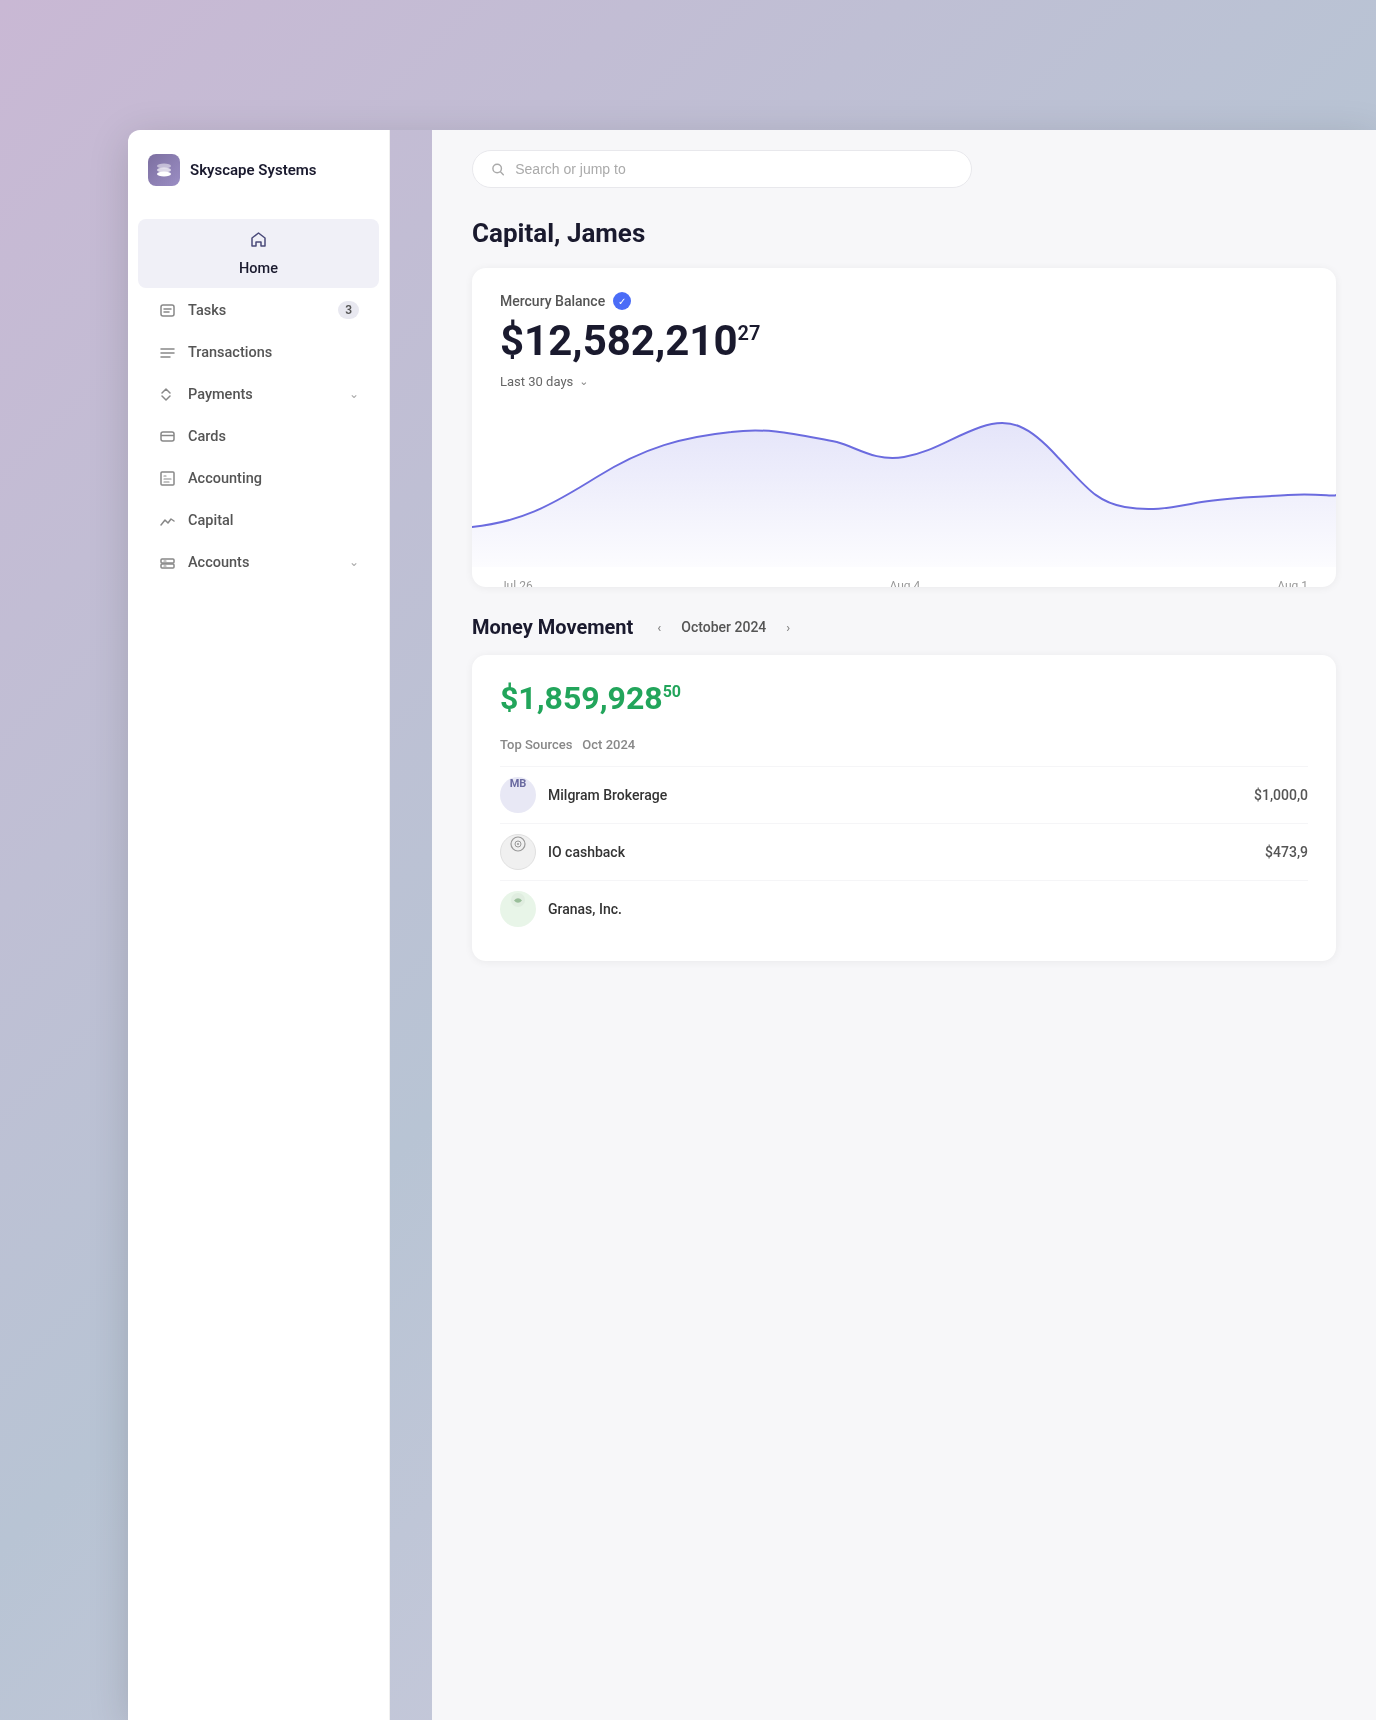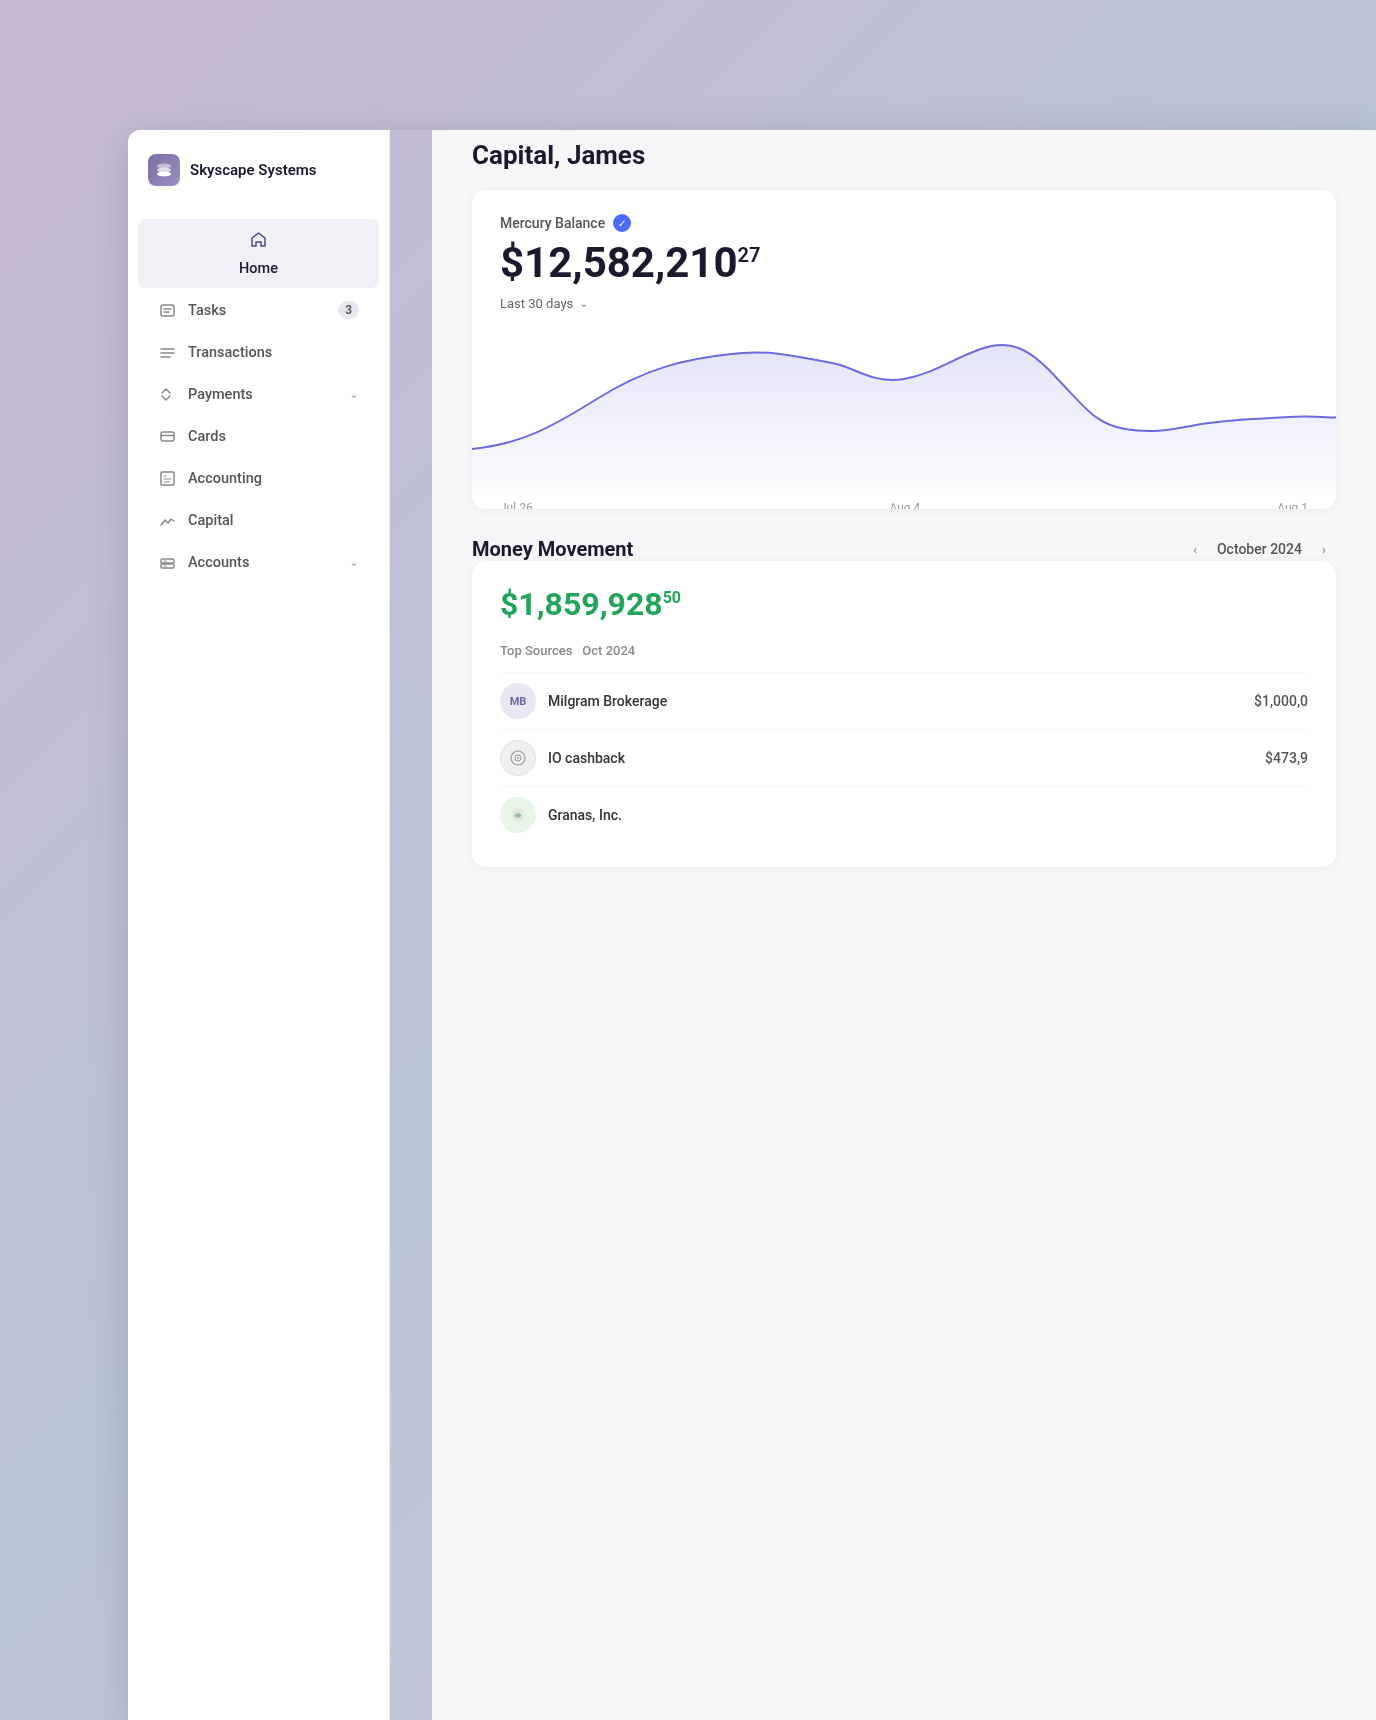--- a/index.html
+++ b/index.html
@@ -244,21 +244,21 @@
       padding: 8px 28px 16px 28px;
       font-size: 12px;
       color: #999;
     }
 
     
     .section-header {
       display: flex;
       align-items: center;
       gap: 14px;
-      justify-content: space-between;
+      margin-bottom: 16px;
     }
 
     .section-title {
       font-size: 20px;
       font-weight: 700;
       color: #1a1a2e;
     }
 
     .month-nav {
       display: flex;
@@ -324,21 +324,21 @@
       gap: 12px;
       padding: 10px 0;
       border-top: 1px solid #f5f5f7;
     }
 
     .source-avatar {
       width: 36px;
       height: 36px;
       border-radius: 50%;
       display: flex;
-      align-items: center;
+      align-items: flex-start;
       justify-content: center;
       font-size: 11px;
       font-weight: 700;
       flex-shrink: 0;
     }
 
     .source-avatar.mb {
       background: #e8e8f5;
       color: #6a6aa0;
     }
@@ -460,20 +460,29 @@
           <path d="M5 7h2M5 12h2" stroke="#888" stroke-width="1.2" stroke-linecap="round"></path>
         </svg>
       </span>
       <span>Accounts</span>
       <span class="nav-chevron">⌄</span>
     </div>
   </div>
 
   <div class="main-content">
 
+    <div class="search-bar">
+      <div class="search-input-wrapper">
+        <svg width="15" height="15" viewBox="0 0 15 15" fill="none">
+          <circle cx="6.5" cy="6.5" r="4.5" stroke="#aaa" stroke-width="1.5"></circle>
+          <path d="M10 10l3 3" stroke="#aaa" stroke-width="1.5" stroke-linecap="round"></path>
+        </svg>
+        <input type="text" placeholder="Search or jump to" style="">
+      </div>
+    </div>
 
     <div class="content-area">
 
       <div class="welcome-text">Capital, James</div>
 
       <div class="balance-card">
         <div class="balance-label">
           <span>Mercury Balance</span>
           <span class="shield-icon">✓</span>
         </div>

